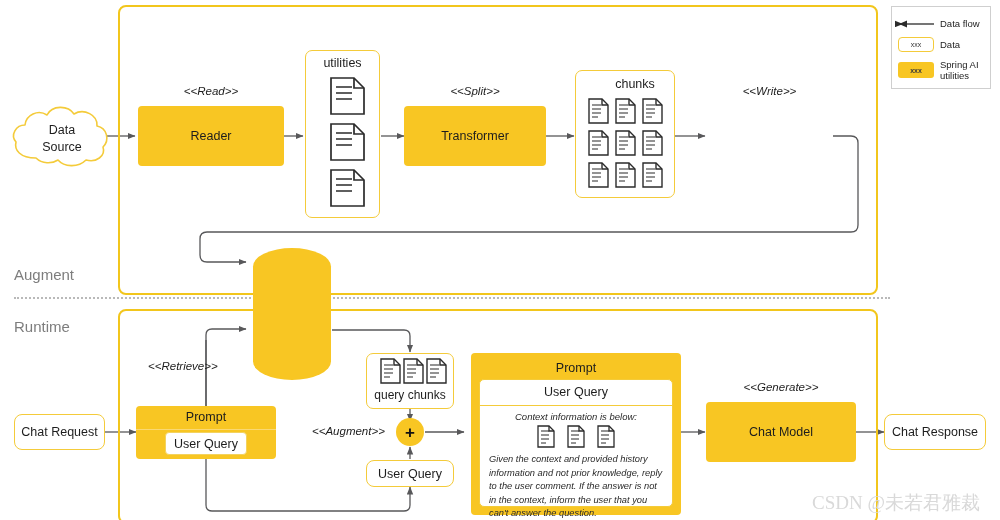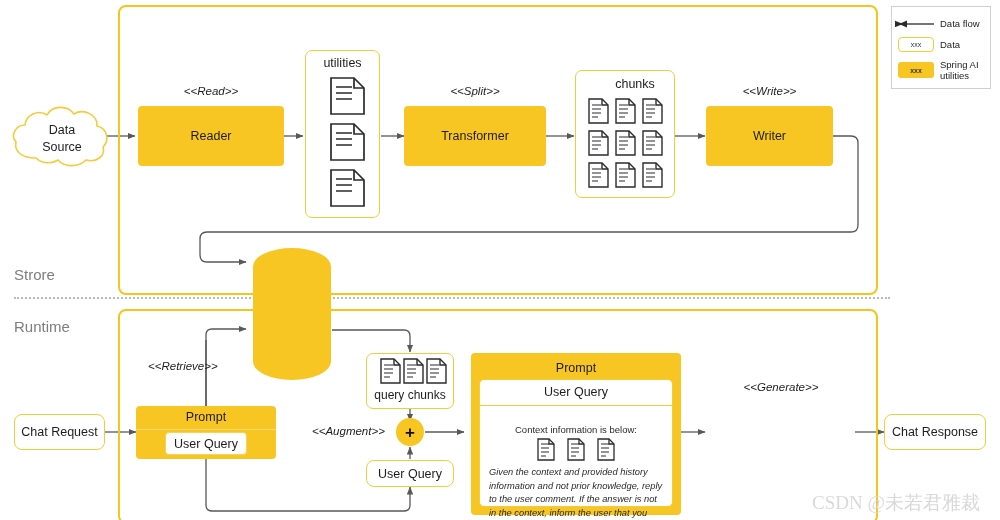--- a/index.html
+++ b/index.html
@@ -129,22 +129,23 @@
   .pi-userquery {
     text-align: center;
     font-size: 12.5px;
     color: #1d1d1d;
     border-bottom: 1px solid #F4CB3A;
     line-height: 25px;
   }
   .pi-context {
     text-align: center;
     font-size: 9.5px;
+    font-style: italic;
     color: #2a2a2a;
-    margin-top: 18px;
+    margin-top: 5px;
   }
   .pi-body {
     font-size: 9.3px;
     font-style: italic;
     color: #2a2a2a;
     line-height: 13.5px;
     padding: 0 9px;
   }
 
   
@@ -346,23 +347,22 @@
         <path d="M44,72 h9 M44,76 h9 M44,80 h9 M44,84 h6" stroke-width="1.1"></path>
         <path d="M68,66 h13 l6,6 v18 h-19 z"></path>
           <path d="M81,66 v6 h6" fill="none"></path>
         <path d="M71,72 h9 M71,76 h9 M71,80 h9 M71,84 h6" stroke-width="1.1"></path>
       </g>
     </svg>
   </div>
 
   <div class="abs stereo" style="left:706px; top:85px; width:127px;">&lt;&lt;Write&gt;&gt;</div>
 
-  <div class="abs node" style="left:706px; top:106px; width:127px; height:60px;">Writer</div>
-
-  <div class="abs section-label" style="left:14px; top:266px;">Strore</div>
+
+  <div class="abs section-label" style="left:14px; top:266px;">Augment</div>
   <div class="abs divider" style="left:14px; top:297px; width:876px;"></div>
   <div class="abs section-label" style="left:14px; top:318px;">Runtime</div>
 
   <div class="abs panel" style="left:118px; top:309px; width:760px; height:215px;"></div>
 
   <div class="abs cyl-body" style="left:253px; top:248px; width:78px; height:132px;"></div>
 
   <div class="abs data-node" style="left:14px; top:414px; width:91px; height:36px;">Chat Request</div>
 
   <div class="abs stereo" style="left:148px; top:360px; width:110px; text-align:left;">&lt;&lt;Retrieve&gt;&gt;</div>
@@ -414,20 +414,21 @@
           <path d="M68,2 h11 l5,5 v16 h-16 z"></path>
             <path d="M79,2 v5 h5" fill="none"></path>
           <path d="M71,7 h8 M71,11 h8 M71,15 h8 M71,19 h5" stroke-width="1"></path>
         </g>
       </svg>
     </div>
     <div class="pi-body" style="margin-top:3px;">Given the context and provided history information and not prior knowledge, reply to the user comment. If the answer is not in the context, inform the user that you can't answer the question.</div>
   </div>
 
   <div class="abs stereo" style="left:706px; top:381px; width:150px;">&lt;&lt;Generate&gt;&gt;</div>
+  <div class="abs node" style="left:706px; top:402px; width:150px; height:60px;">Chat Model</div>
 
   <div class="abs data-node" style="left:884px; top:414px; width:102px; height:36px;">Chat Response</div>
 
   <div class="abs legend" style="left:891px; top:6px; width:100px; height:83px;"></div>
 
   <div class="legend-row" style="left:898px; top:18px; width:88px;">
     <svg width="38" height="10">
       <line x1="36" y1="5" x2="4" y2="5" stroke="#2b2b2b" stroke-width="1.3" marker-end="url(#ahl)"></line>
       <path d="M9,1.6 L1,5 L9,8.4 z" fill="#2b2b2b"></path>
     </svg>

